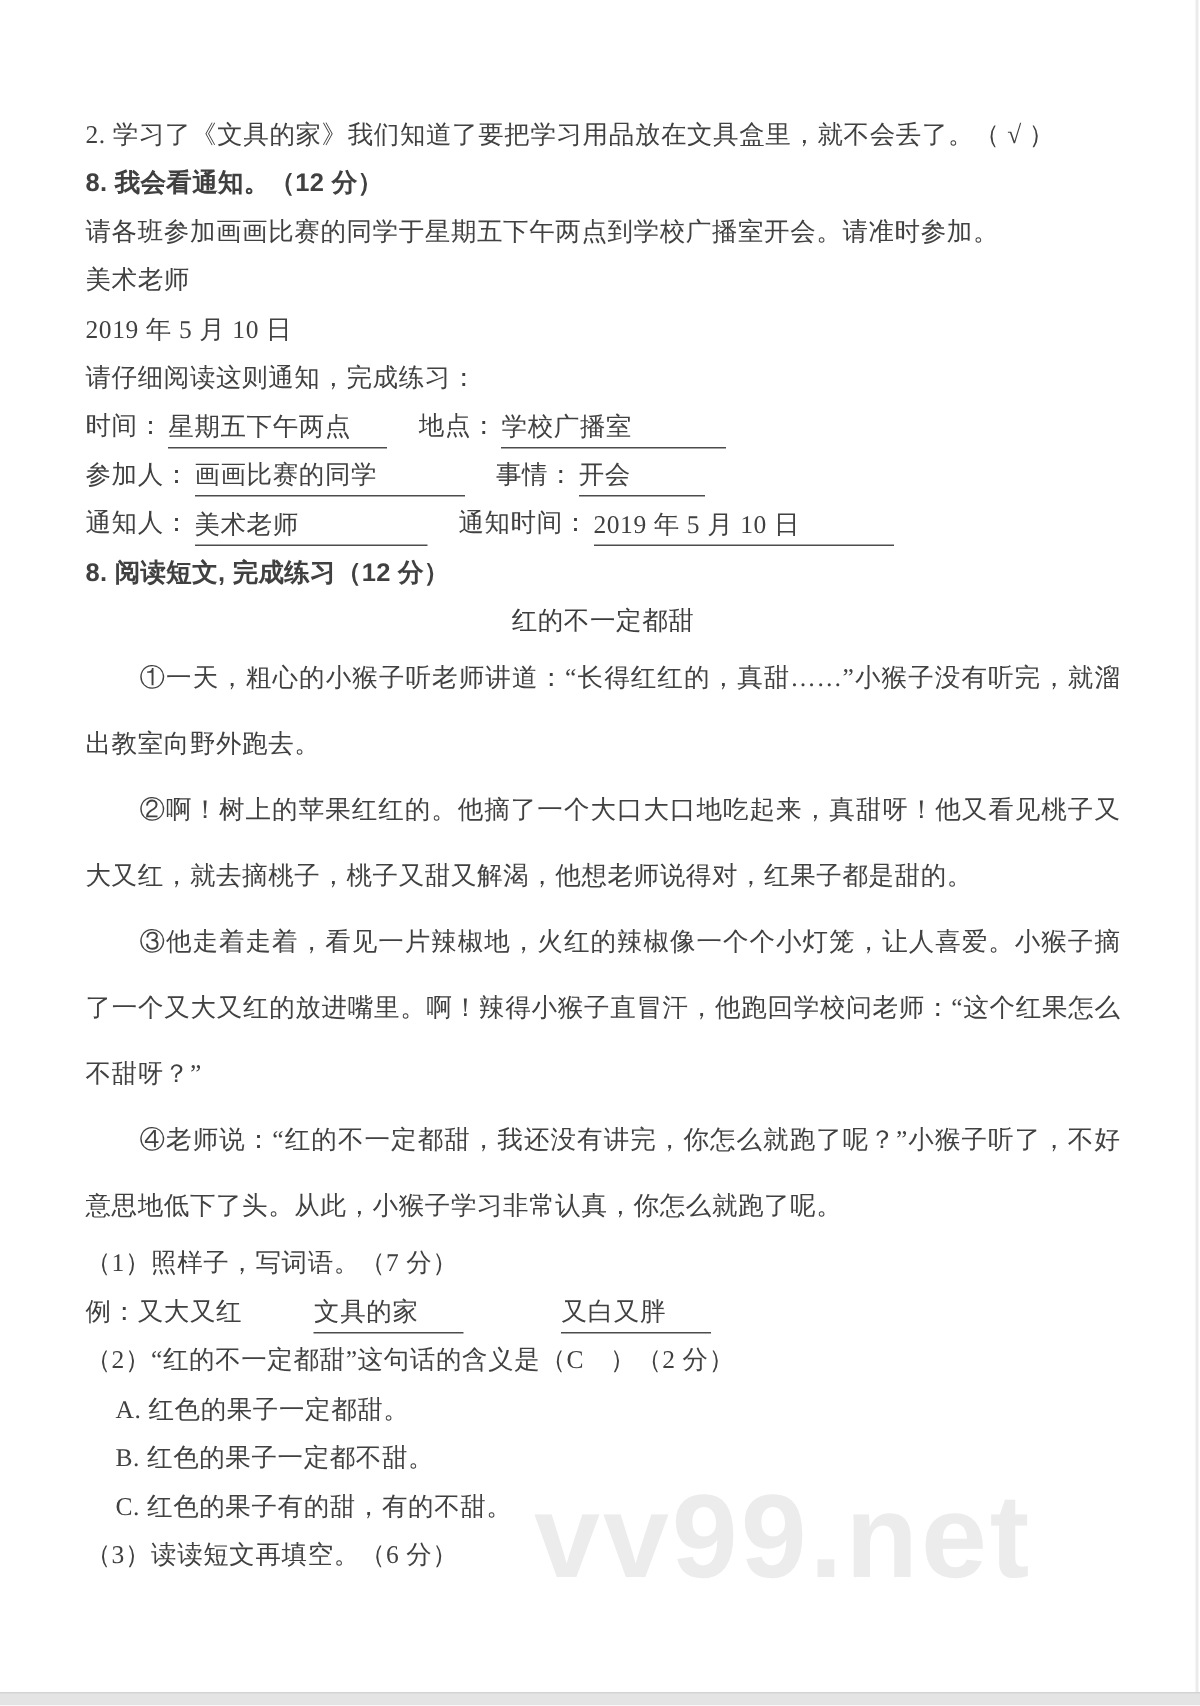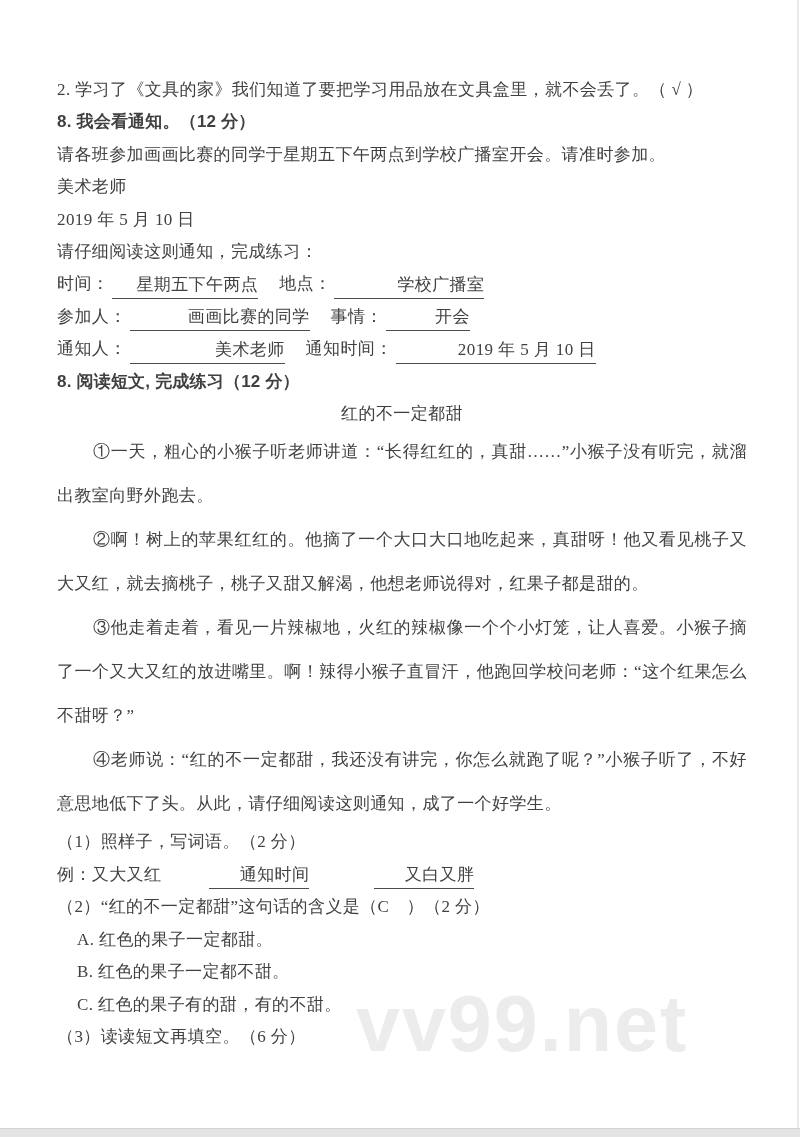--- a/index.html
+++ b/index.html
@@ -42,21 +42,21 @@
     font-size:17px;
     color:#3c3c3c;
   }
   .fill-row{
     line-height:32.4px;
     white-space:nowrap;
   }
   .blank{
     display:inline-block;
     border-bottom:1.6px solid #4c4c4c;
-    text-align:right;
+    text-align:left;
     line-height:26px;
     height:26px;
     vertical-align:bottom;
     margin:0 3px 2px 3px;
   }
   .gap-md{display:inline-block;width:18px;}
   .watermark{
     position:absolute;
     left:356px;top:978px;
     font-family:"Liberation Sans", sans-serif;
@@ -104,26 +104,26 @@
     <span>通知人：</span><span class="blank" style="width:155px;">美术老师</span><span class="gap-md"></span><span>通知时间：</span><span class="blank" style="width:200px;">2019 年 5 月 10 日</span>
   </div>
 
   <div class="heading">8. 阅读短文, 完成练习（12 分）</div>
 
   <div class="passage-title">红的不一定都甜</div>
 
   <p class="para">①一天，粗心的小猴子听老师讲道：“长得红红的，真甜……”小猴子没有听完，就溜出教室向野外跑去。</p>
   <p class="para">②啊！树上的苹果红红的。他摘了一个大口大口地吃起来，真甜呀！他又看见桃子又大又红，就去摘桃子，桃子又甜又解渴，他想老师说得对，红果子都是甜的。</p>
   <p class="para">③他走着走着，看见一片辣椒地，火红的辣椒像一个个小灯笼，让人喜爱。小猴子摘了一个又大又红的放进嘴里。啊！辣得小猴子直冒汗，他跑回学校问老师：“这个红果怎么不甜呀？”</p>
-  <p class="para">④老师说：“红的不一定都甜，我还没有讲完，你怎么就跑了呢？”小猴子听了，不好意思地低下了头。从此，请仔细阅读这则通知，成了一个好学生。</p>
+  <p class="para">④老师说：“红的不一定都甜，我还没有讲完，你怎么就跑了呢？”小猴子听了，不好意思地低下了头。从此，小猴子学习非常认真，你怎么就跑了呢。</p>
 
-  <div class="line">（1）照样子，写词语。（2 分）</div>
+  <div class="line">（1）照样子，写词语。（7 分）</div>
 
   <div class="fill-row">
-    <span>例：又大又红</span><span class="blank" style="width:100px;margin-left:48px;">通知时间</span><span class="blank" style="width:100px;margin-left:62px;">又白又胖</span>
+    <span>例：又大又红</span><span class="blank" style="width:100px;margin-left:48px;">文具的家</span><span class="blank" style="width:100px;margin-left:62px;">又白又胖</span>
   </div>
 
   <div class="line">（2）“红的不一定都甜”这句话的含义是（C　）（2 分）</div>
   <div class="line" style="padding-left:20px;">A. 红色的果子一定都甜。</div>
   <div class="line" style="padding-left:20px;">B. 红色的果子一定都不甜。</div>
   <div class="line" style="padding-left:20px;">C. 红色的果子有的甜，有的不甜。</div>
 
   <div class="line">（3）读读短文再填空。（6 分）</div>
 
 </div>

